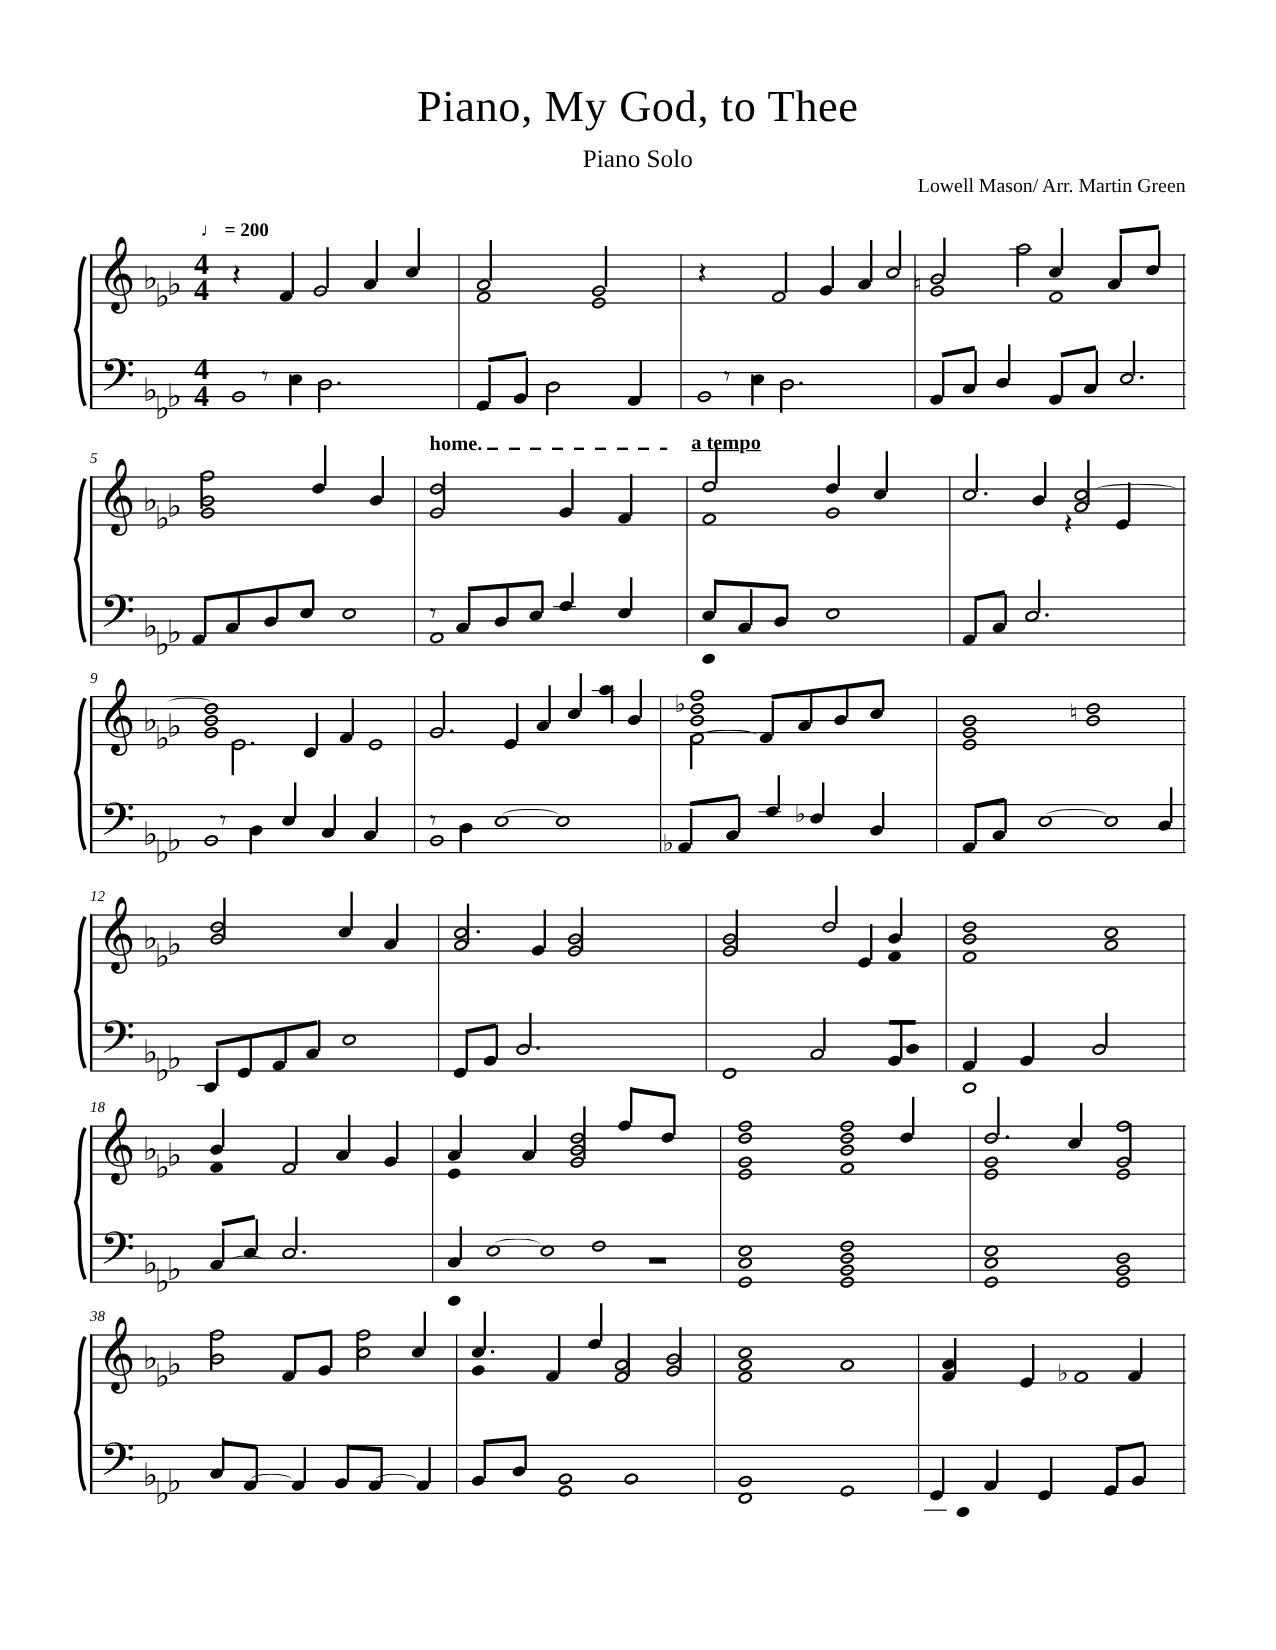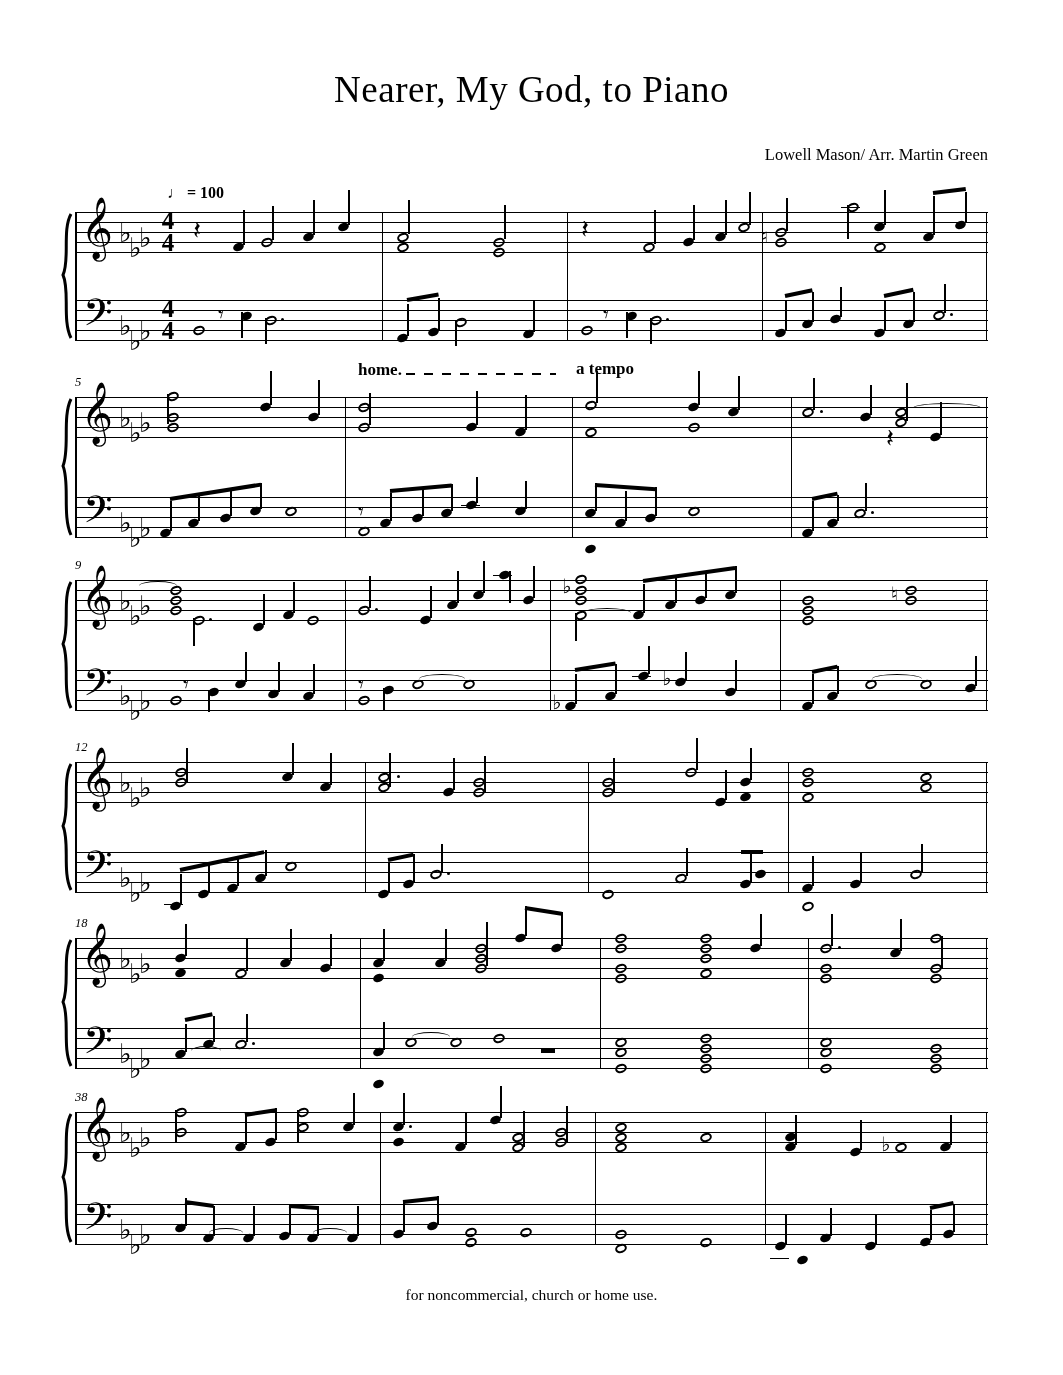--- a/index.html
+++ b/index.html
@@ -212,25 +212,26 @@
     width: 14px;
     height: 5px;
     background: #000;
   }
 </style>
 </head>
 <body>
 
 <div class="page">
 
-  <div class="title">Nearer, My God, to Piano</div>
+  <div class="title">Piano, My God, to Thee</div>
+  <div class="subtitle">Piano Solo</div>
   <div class="composer">Lowell Mason/ Arr. Martin Green</div>
 
   <div class="system" style="top:212px;">
-    <div class="tempo" style="left:92px; top:-28px;">♩ = 100</div>
+    <div class="tempo" style="left:92px; top:-28px;">♩ = 200</div>
 
     <div class="brace" style="top:0px;">
       <svg width="14" height="128" viewBox="0 0 14 128">
           <path d="M12 2 C3 18, 11 48, 4 63 C11 78, 3 108, 12 126" stroke="#000" stroke-width="3" fill="none"></path>
         </svg>
     </div>
     <div class="sys-bar" style="top:0px; height:128px;"></div>
 
     <div class="staff" style="top:0px;">
       <div class="line"></div>
@@ -357,21 +358,21 @@
     <div class="beam" style="left:809px; top:82px; width:30px; transform:rotate(-12deg);"></div>
     <div class="nh open" style="left:858px; top:99px;"></div>
     <div class="stem" style="left:869px; top:72px; height:29px;"></div>
     <div class="dot" style="left:875px; top:101px;"></div>
   </div>
 
   <div class="system" style="top:397px;">
     <div class="measure-num" style="left:0px; top:-22px;">5</div>
     <div class="expr" style="left:283px; top:-37px;">home.</div>
     <div class="dashline" style="left:331px; top:-24px; width:150px;"></div>
-    <div class="expr" style="left:501px; top:-38px;">a tempo</div>
+    <div class="expr" style="left:501px; top:-38px;text-decoration:underline;">a tempo</div>
 
     <div class="brace" style="top:0px;">
       <svg width="14" height="140" viewBox="0 0 14 140">
           <path d="M12 2 C3 20, 11 52, 4 69 C11 86, 3 118, 12 138" stroke="#000" stroke-width="3" fill="none"></path>
         </svg>
     </div>
     <div class="sys-bar" style="top:0px; height:140px;"></div>
 
     <div class="staff" style="top:0px;">
       <div class="line"></div>
@@ -979,15 +980,14 @@
     <div class="stem" style="left:755px; top:96px; height:28px;"></div>
     <div class="nh" style="left:790px; top:130px;"></div>
     <div class="stem" style="left:800px; top:102px; height:30px;"></div>
     <div class="nh" style="left:845px; top:126px;"></div>
     <div class="stem" style="left:855px; top:98px; height:30px;"></div>
     <div class="nh" style="left:868px; top:118px;"></div>
     <div class="stem" style="left:878px; top:92px; height:28px;"></div>
     <div class="beam" style="left:855px; top:94px; width:24px; transform:rotate(-12deg);"></div>
   </div>
 
-  <div class="footer-line footer2">for noncommercial, church or home use.</div>
 
 </div>
 
 </body></html>

